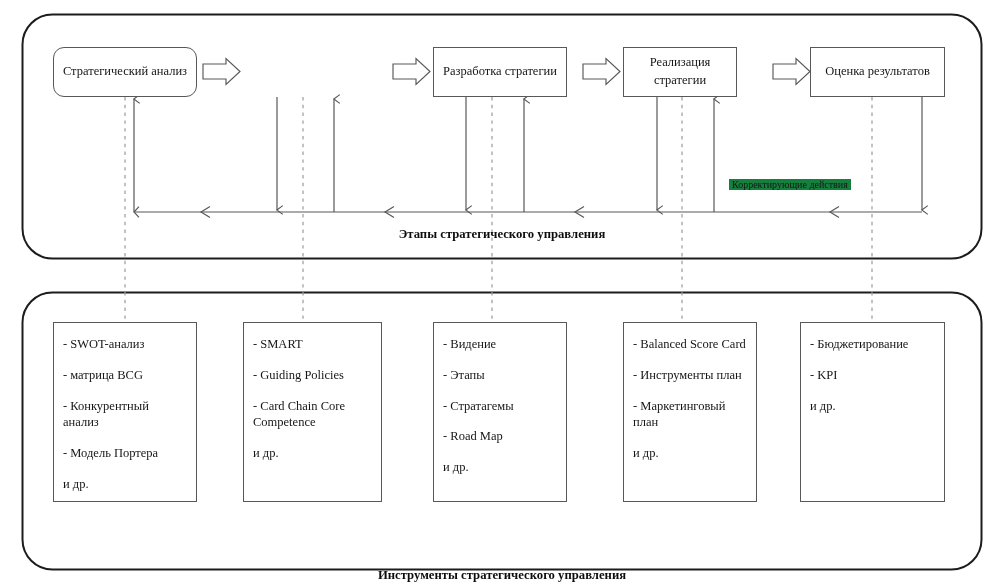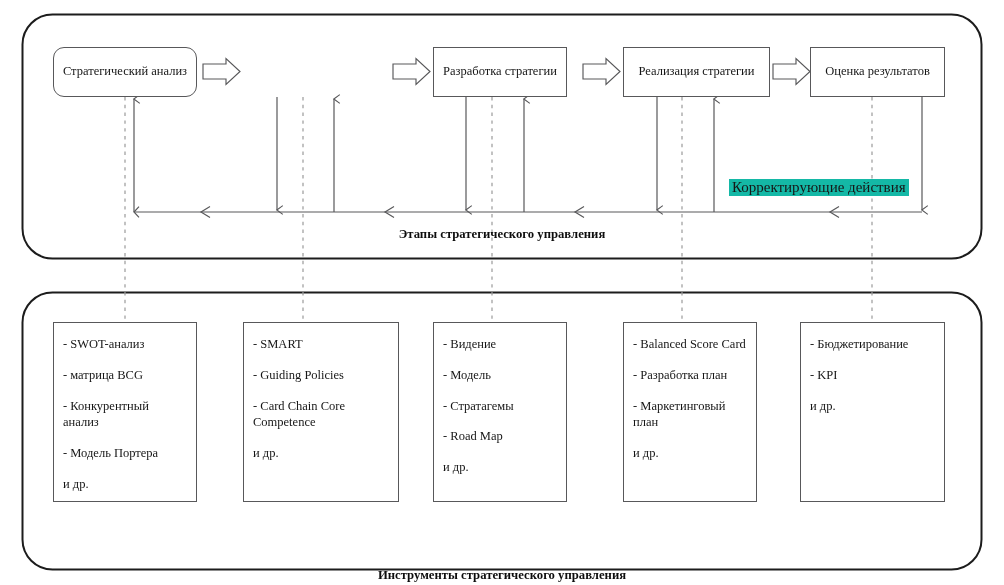--- a/index.html
+++ b/index.html
@@ -63,25 +63,25 @@
     position: absolute;
     font-weight: bold;
     font-size: 12.7px;
     text-align: center;
     color: #0d0d0d;
     z-index: 5;
     white-space: nowrap;
   }
   .edge-label {
     position: absolute;
-    font-size: 15px;
+    font-size: 10px;
     color: #161616;
     z-index: 5;
     white-space: nowrap;
-    background: #14b8a6;
+    background: #15803d;
     padding: 0 3px;
   }
 </style>
 </head>
 <body>
 
 <div id="canvas">
 
   <svg id="svg-layer" viewBox="0 0 1004 585">
     <defs>
@@ -143,58 +143,58 @@
 
   <div class="stage-box" style="left:53px; top:47px; width:144px; height:50px;border-radius:11px;">
     <span>Стратегический анализ</span>
   </div>
 
 
   <div class="stage-box" style="left:433px; top:47px; width:134px; height:50px;">
     <span>Разработка стратегии</span>
   </div>
 
-  <div class="stage-box" style="left:623px; top:47px; width:147px; height:50px;">
+  <div class="stage-box" style="left:623px; top:47px; width:114px; height:50px;">
     <span>Реализация стратегии</span>
   </div>
 
   <div class="stage-box" style="left:810px; top:47px; width:135px; height:50px;">
     <span>Оценка результатов</span>
   </div>
 
   <div class="edge-label" style="left:729px; top:179px;">Корректирующие действия</div>
 
   <div class="panel-caption" style="left:0; top:227px; width:1004px;">Этапы стратегического управления</div>
 
   <div class="tool-box" style="left:53px; top:322px; width:144px; height:180px;">
     <div class="tool-item">- SWOT-анализ</div>
     <div class="tool-item">- матрица BCG</div>
     <div class="tool-item">- Конкурентный анализ</div>
     <div class="tool-item">- Модель Портера</div>
     <div class="tool-item">и др.</div>
   </div>
 
-  <div class="tool-box" style="left:243px; top:322px; width:156px; height:180px;">
+  <div class="tool-box" style="left:243px; top:322px; width:139px; height:180px;">
     <div class="tool-item">- SMART</div>
     <div class="tool-item">- Guiding Policies</div>
     <div class="tool-item">- Card Chain Core Competence</div>
     <div class="tool-item">и др.</div>
   </div>
 
   <div class="tool-box" style="left:433px; top:322px; width:134px; height:180px;">
     <div class="tool-item">- Видение</div>
-    <div class="tool-item">- Модель</div>
+    <div class="tool-item">- Этапы</div>
     <div class="tool-item">- Стратагемы</div>
     <div class="tool-item">- Road Map</div>
     <div class="tool-item">и др.</div>
   </div>
 
   <div class="tool-box" style="left:623px; top:322px; width:134px; height:180px;">
     <div class="tool-item">- Balanced Score Card</div>
-    <div class="tool-item">- Разработка план</div>
+    <div class="tool-item">- Инструменты план</div>
     <div class="tool-item">- Маркетинговый план</div>
     <div class="tool-item">и др.</div>
   </div>
 
   <div class="tool-box" style="left:800px; top:322px; width:145px; height:180px;">
     <div class="tool-item">- Бюджетирование</div>
     <div class="tool-item">- KPI</div>
     <div class="tool-item">и др.</div>
   </div>
 

